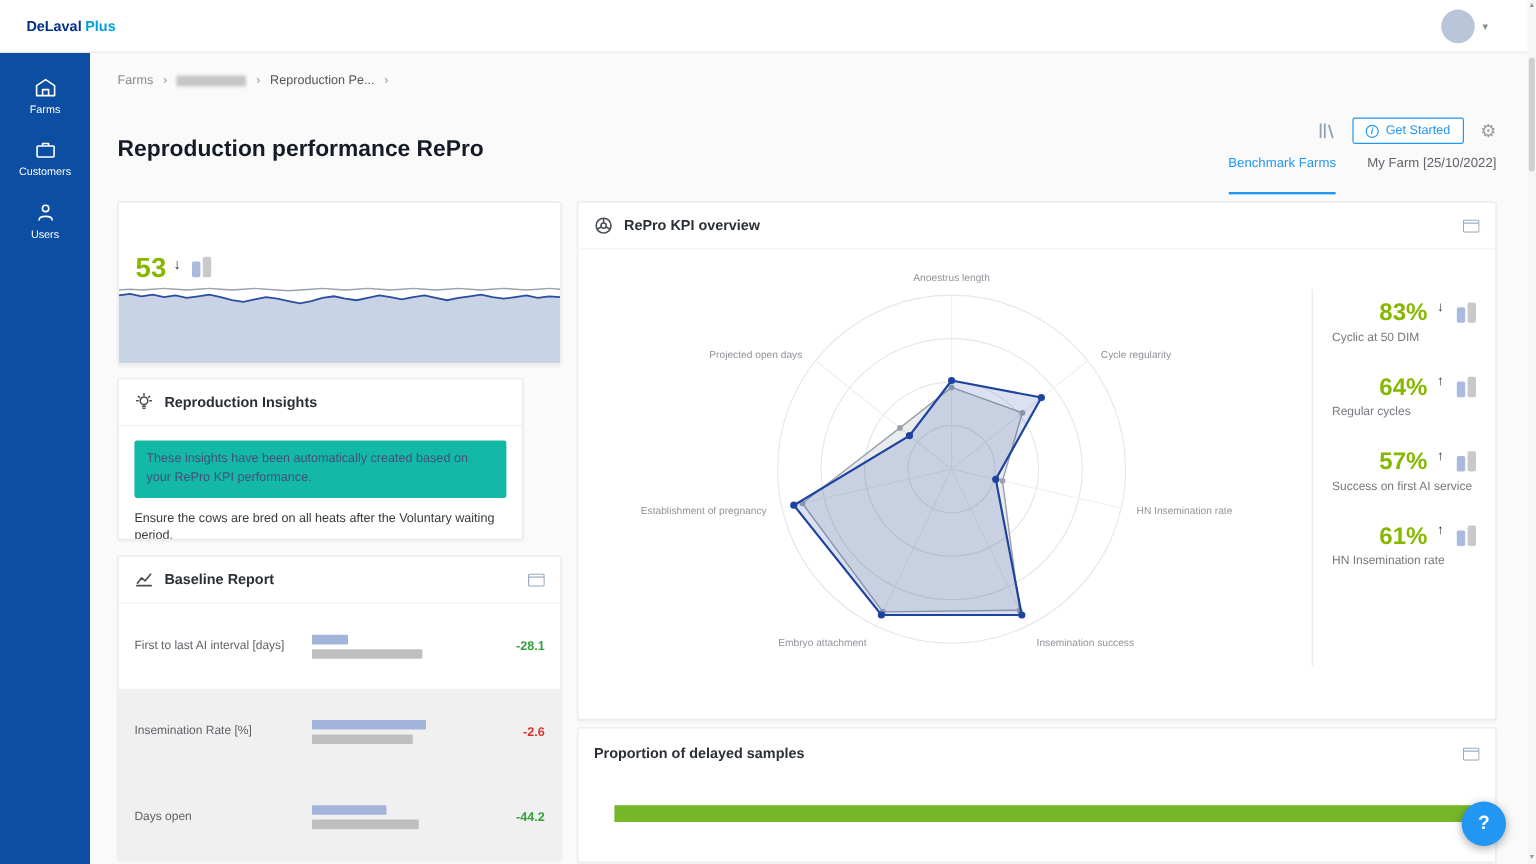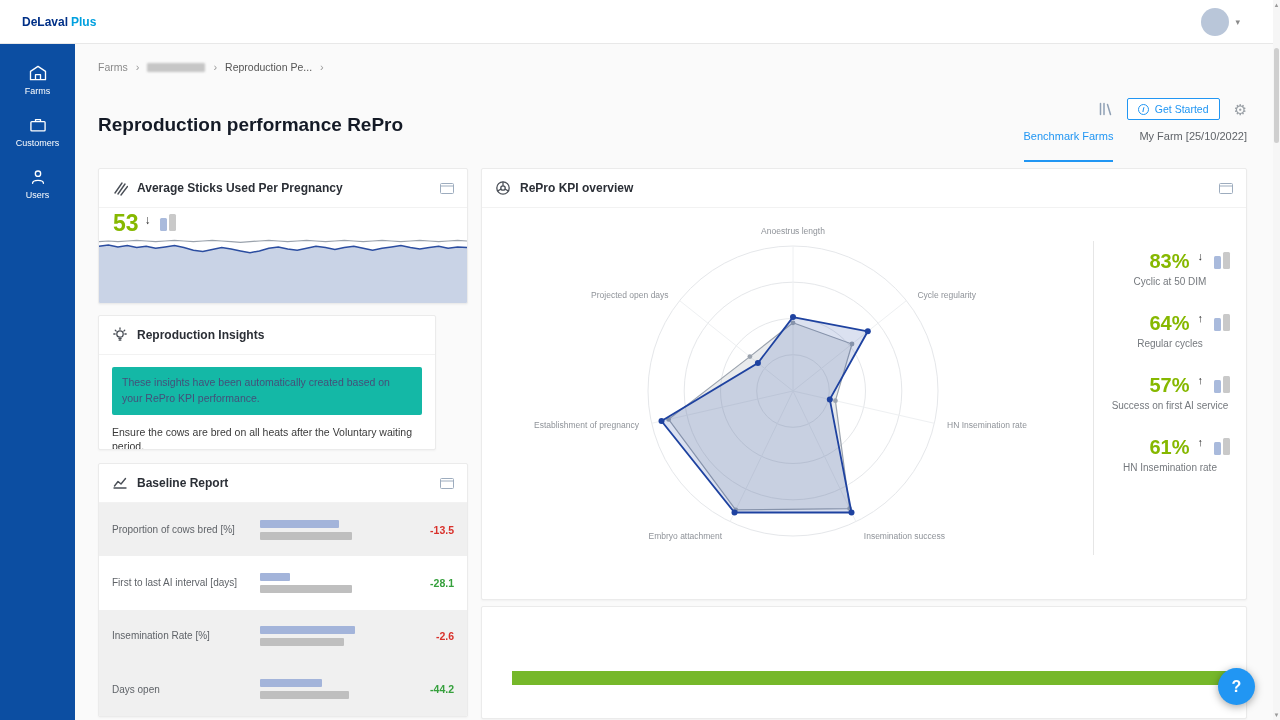--- a/index.html
+++ b/index.html
@@ -70,21 +70,21 @@
   .b-label{flex:0 0 148px;font-size:10px;color:#5f6368;line-height:1.35;padding-right:6px;}
   .b-bars{flex:1;display:flex;flex-direction:column;gap:4px;max-width:132px;}
   .b-bar{height:8px;border-radius:1px;}
   .b-value{flex:1;text-align:right;font-size:10.5px;font-weight:bold;}
 
   
   .card-radar{left:481px;top:168px;width:766px;height:432px;overflow:hidden;}
   .radar-svg{position:absolute;left:10px;top:0;width:640px;height:430px;}
   .v-div{position:absolute;left:611px;top:72px;bottom:44px;width:1px;background:#e6e6e6;}
   .kpi-stats{position:absolute;left:628px;top:82px;right:16px;}
-  .kpi-stat{margin-bottom:26px;text-align:center;}
+  .kpi-stat{margin-bottom:26px;text-align:left;}
   .kpi-row{display:flex;justify-content:flex-end;align-items:flex-start;gap:8px;}
   .kpi-val{font-size:20px;font-weight:bold;color:#86b800;line-height:1;}
   .kpi-trend{font-size:11px;font-weight:bold;color:#2b2b2b;margin-top:-1px;}
   .kpi-label{font-size:10px;color:#75797e;margin-top:5px;}
 
   
   .card-delayed{left:481px;top:606px;width:766px;height:113px;overflow:hidden;}
   .delayed-head{display:flex;align-items:center;padding:14px 13px 10px;}
   .delayed-track{position:absolute;left:30px;right:14px;top:64px;height:14px;}
   .delayed-bar{height:100%;}
@@ -160,32 +160,20 @@
   </button>
   <span class="gear">⚙</span>
 </div>
 
 <div class="tabs">
   <div class="tab active">Benchmark Farms</div>
   <div class="tab">My Farm [25/10/2022]</div>
 </div>
 
 <section class="card card-sticks">
-  <div class="card-head">
-    <svg width="16" height="16" viewBox="0 0 16 16" fill="none" stroke="#4a4f57" stroke-width="1.4" stroke-linecap="round">
-        <path d="M3 13 L10 3 M6 14 L13 4 M9 15 L15.5 6.5"></path>
-      </svg>
-    <span class="card-title">Average Sticks Used Per Pregnancy</span>
-    <span class="expand">
-      <svg width="14" height="11" viewBox="0 0 14 11" fill="none" stroke="#9dacbe">
-          <rect x="0.5" y="0.5" width="13" height="10" rx="1"></rect>
-          <line x1="0.5" y1="3" x2="13.5" y2="3"></line>
-        </svg>
-    </span>
-  </div>
   <div class="sticks-val">
     <span class="big-num">53</span>
     <span class="trend-glyph">↓</span>
     <span class="mini-bars">
         <span class="mb1"></span>
         <span class="mb2"></span>
       </span>
   </div>
   <div class="spark">
     <svg viewBox="0 0 368 66" preserveAspectRatio="none">
@@ -216,28 +204,20 @@
       </svg>
     <span class="card-title">Baseline Report</span>
     <span class="expand">
       <svg width="14" height="11" viewBox="0 0 14 11" fill="none" stroke="#9dacbe">
           <rect x="0.5" y="0.5" width="13" height="10" rx="1"></rect>
           <line x1="0.5" y1="3" x2="13.5" y2="3"></line>
         </svg>
     </span>
   </div>
   <div class="b-rows">
-      <div class="b-row alt">
-        <div class="b-label">Proportion of cows bred [%]</div>
-        <div class="b-bars">
-          <div class="b-bar" style="width:81%;background:#a3b4da"></div>
-          <div class="b-bar" style="width:95%;background:#bfbfbf"></div>
-        </div>
-        <div class="b-value" style="color:#d9312b">-13.5</div>
-      </div>
       <div class="b-row">
         <div class="b-label">First to last AI interval [days]</div>
         <div class="b-bars">
           <div class="b-bar" style="width:31%;background:#a3b4da"></div>
           <div class="b-bar" style="width:95%;background:#bfbfbf"></div>
         </div>
         <div class="b-value" style="color:#35a03c">-28.1</div>
       </div>
       <div class="b-row alt">
         <div class="b-label">Insemination Rate [%]</div>
@@ -352,20 +332,29 @@
             <span class="mb1"></span>
             <span class="mb2"></span>
           </span>
         </div>
         <div class="kpi-label">HN Insemination rate</div>
       </div>
     </div>
 </section>
 
 <section class="card card-delayed">
+  <div class="delayed-head">
+    <span class="card-title">Proportion of delayed samples</span>
+    <span class="expand">
+      <svg width="14" height="11" viewBox="0 0 14 11" fill="none" stroke="#9dacbe">
+          <rect x="0.5" y="0.5" width="13" height="10" rx="1"></rect>
+          <line x1="0.5" y1="3" x2="13.5" y2="3"></line>
+        </svg>
+    </span>
+  </div>
   <div class="delayed-track">
     <div class="delayed-bar" style="width: 100%; background: rgb(118, 184, 42);"></div>
   </div>
 </section>
 
 <div class="help-btn">?</div>
 
 <div class="scrollbar">
   <div class="sb-arrow sb-up">▲</div>
   <div class="sb-thumb"></div>

